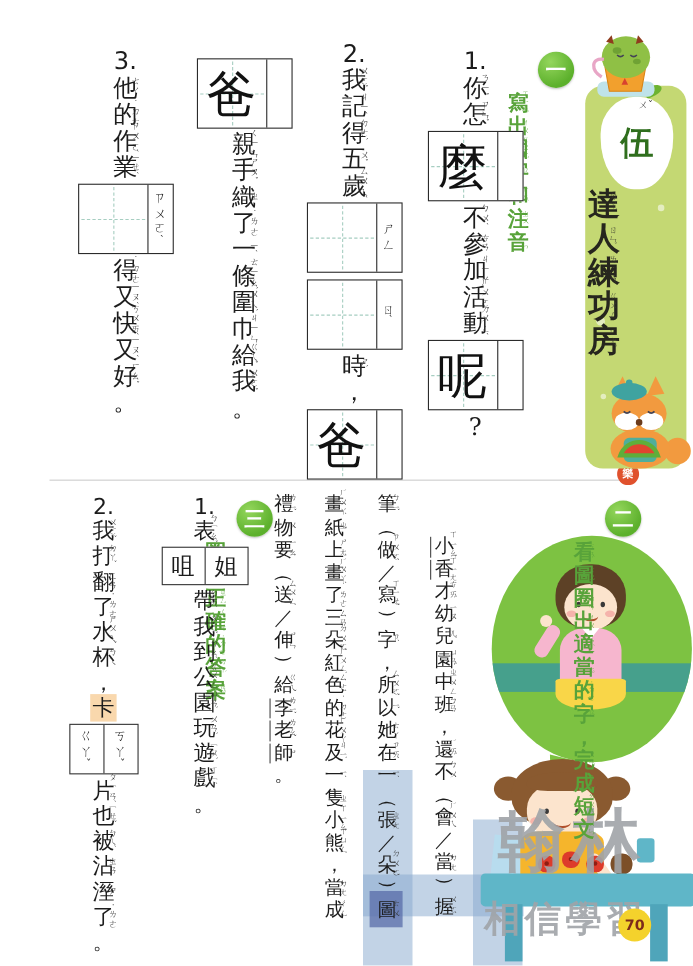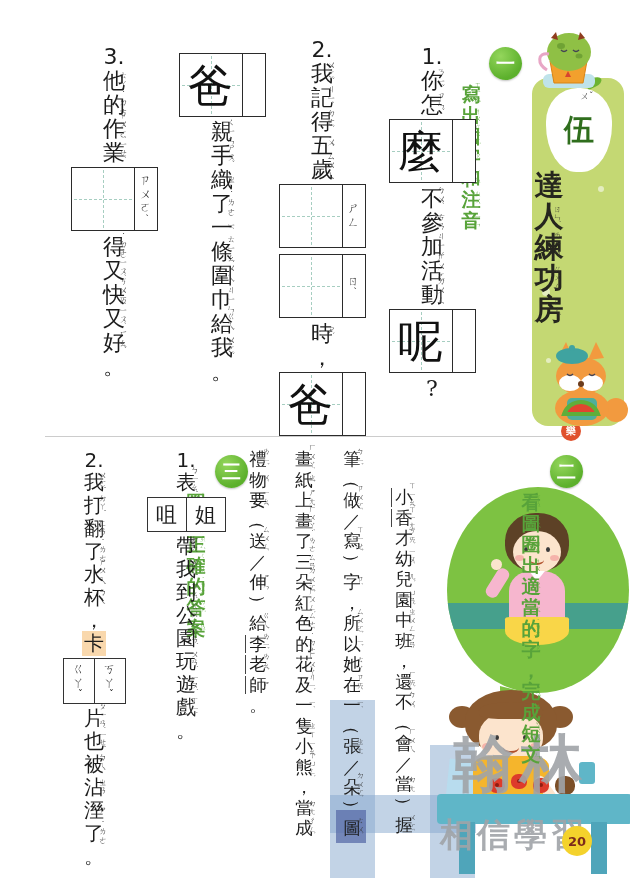--- a/index.html
+++ b/index.html
@@ -251,21 +251,21 @@
     <div class="g-flower" style="left:96px;"></div>
     <div class="g-bear"></div>
     <div class="g-cup"></div>
     <div class="g-table"></div>
     <div class="g-leg" style="left:22px;"></div>
       <div class="g-leg" style="left:154px;"></div>
   </div>
 
   <div class="logo-brand">翰林</div>
   <div class="logo-slogan">相信學習</div>
-  <div class="page-badge">20</div>
+  <div class="page-badge">70</div>
 
   <div class="sec-circle" style="left:489px;top:47px;">一</div>
   <div class="sec-circle" style="left:550px;top:455px;">二</div>
   <div class="sec-circle" style="left:215px;top:455px;">三</div>
 
   <div id="titles">
       <div class="vcol tcol" style="left: 448px; top: 84px;">
         <div class="unit">
           <span class="c">寫</span>
           <span class="zy">

